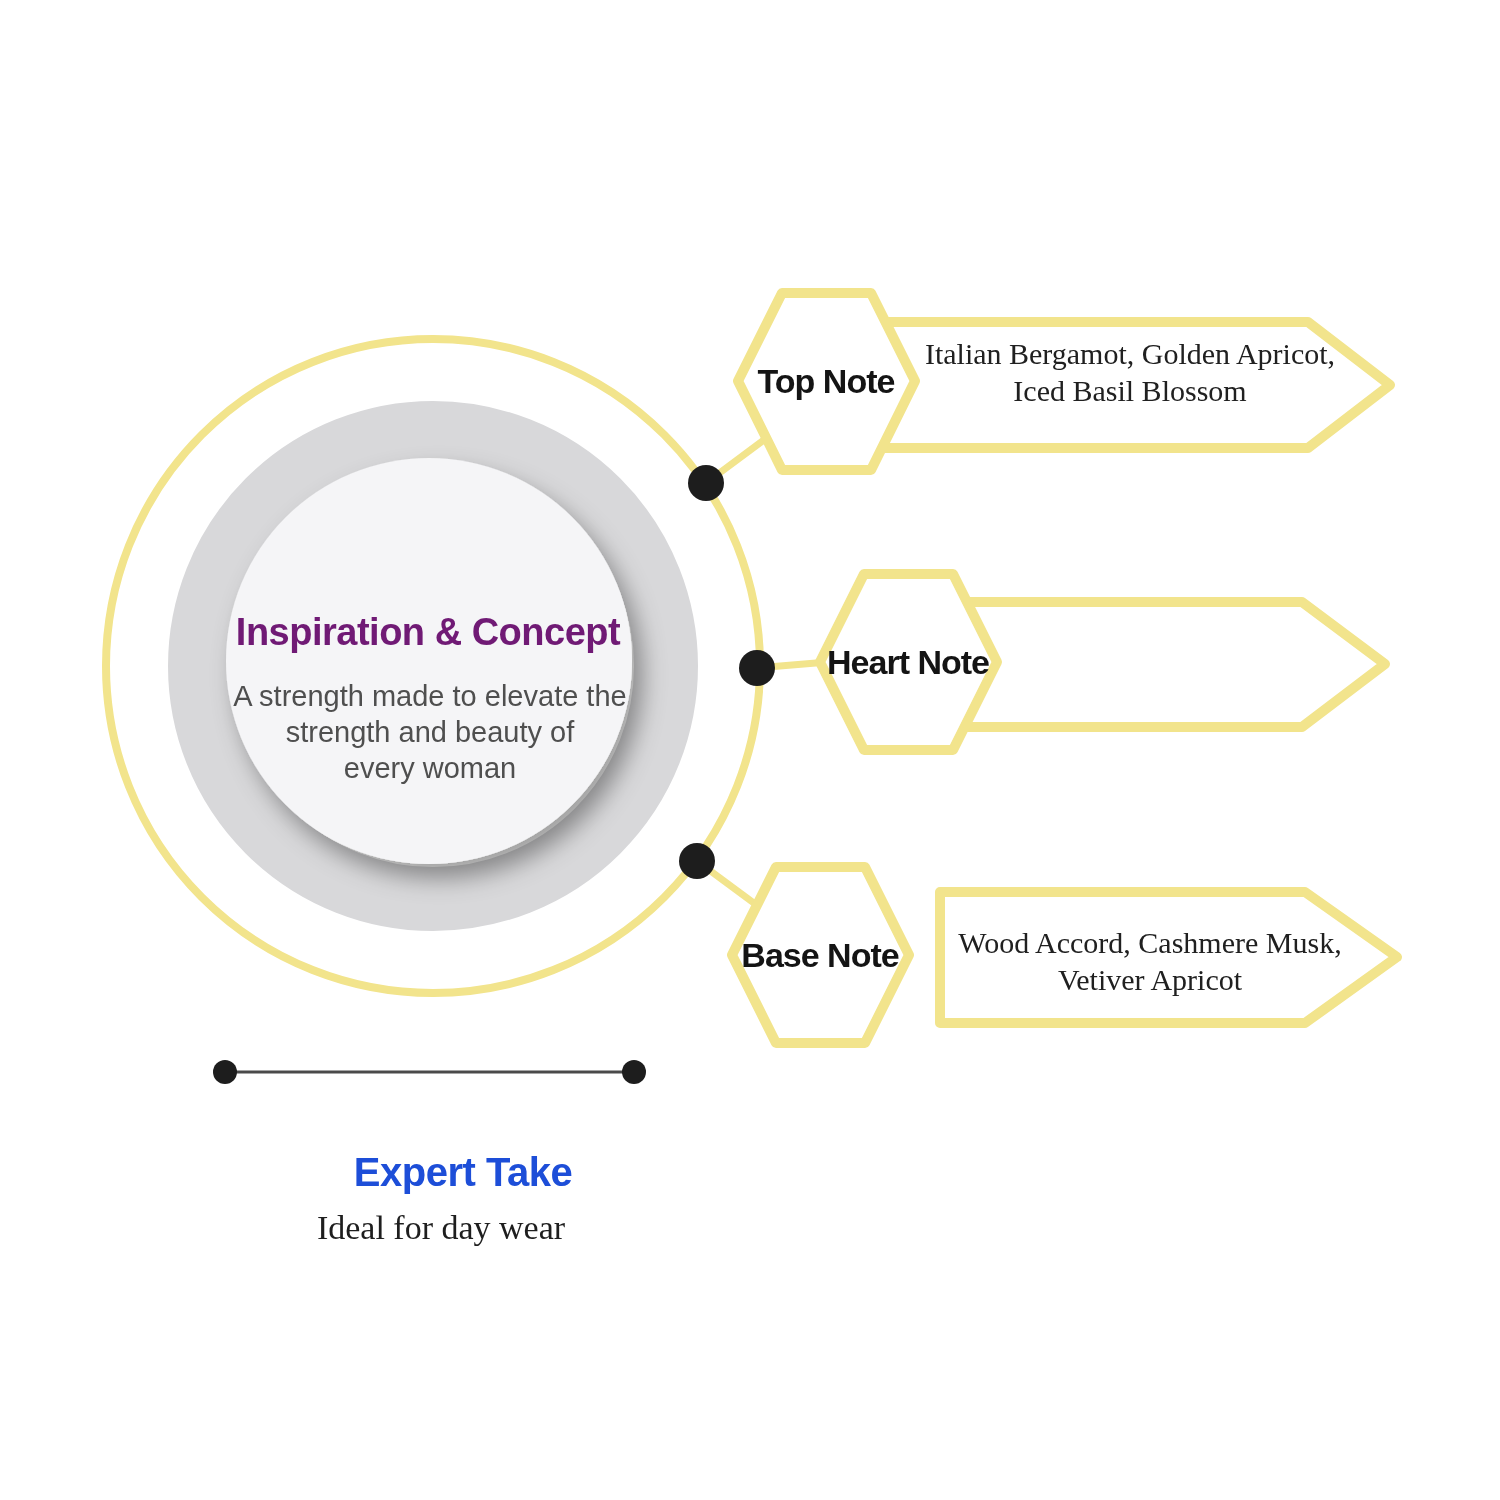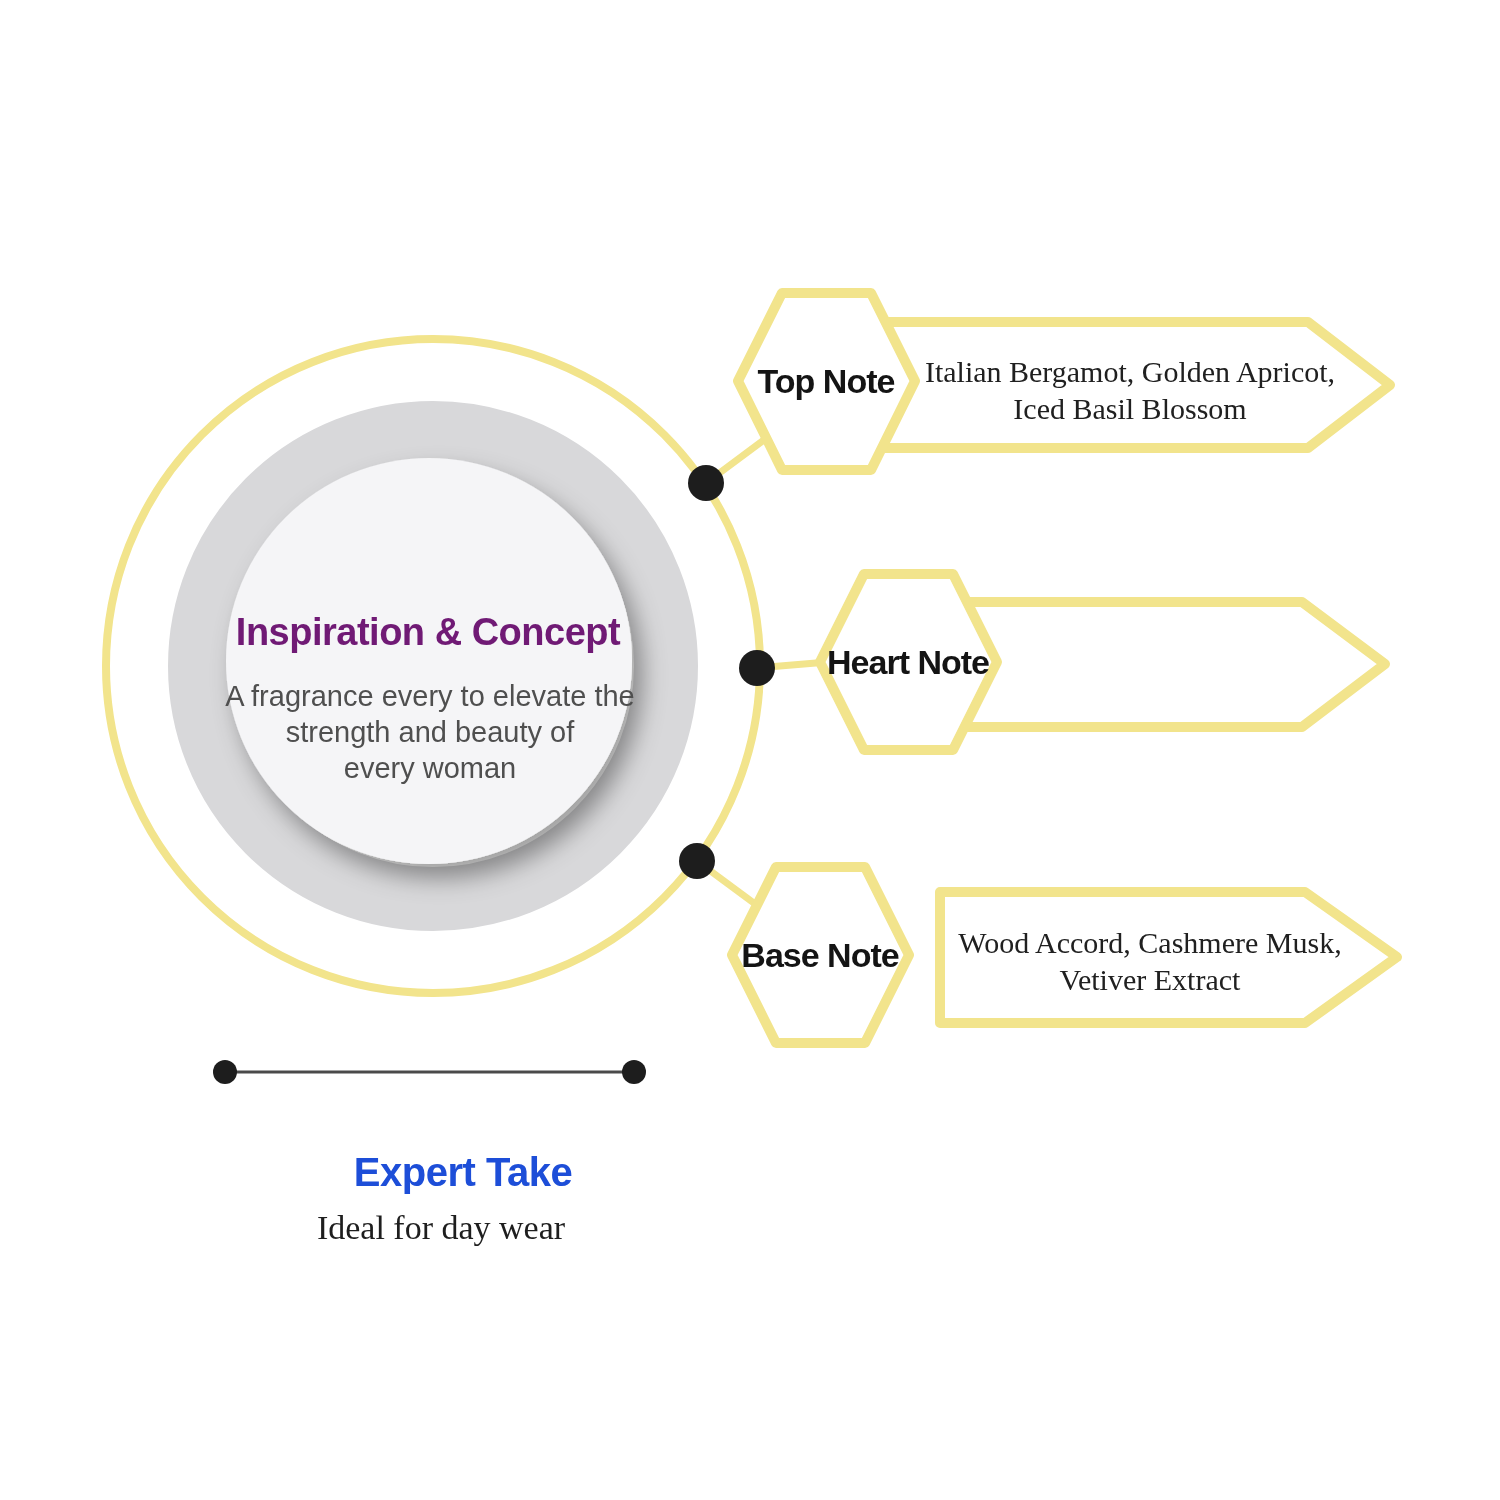--- a/index.html
+++ b/index.html
@@ -89,33 +89,33 @@
     <circle cx="706" cy="483" r="18" fill="#1D1D1D"></circle>
     <circle cx="757" cy="668" r="18" fill="#1D1D1D"></circle>
     <circle cx="697" cy="861" r="18" fill="#1D1D1D"></circle>
 
     <line x1="225" y1="1072" x2="634" y2="1072" stroke="#4A4A4A" stroke-width="3"></line>
     <circle cx="225" cy="1072" r="12" fill="#1D1D1D"></circle>
     <circle cx="634" cy="1072" r="12" fill="#1D1D1D"></circle>
   </svg>
 
   <div class="txt center-title" style="left:428px; top:632px;">Inspiration &amp; Concept</div>
-  <div class="txt center-desc" style="left:430px; top:696px;">A fragrance every to elevate the</div>
+  <div class="txt center-desc" style="left:430px; top:696px;">A strength made to elevate the</div>
   <div class="txt center-desc" style="left:430px; top:732px;">strength and beauty of</div>
   <div class="txt center-desc" style="left:430px; top:768px;">every woman</div>
 
   <div class="txt hex-label" style="left:826px; top:381px;">Top Note</div>
   <div class="txt hex-label" style="left:908px; top:662px;">Heart Note</div>
   <div class="txt hex-label" style="left:820px; top:955px;">Base Note</div>
 
-  <div class="txt banner-text" style="left:1130px; top:390px;">
+  <div class="txt banner-text" style="left:1130px; top:372px;">
     <div>Italian Bergamot, Golden Apricot,</div>
     <div>Iced Basil Blossom</div>
   </div>
   <div class="txt banner-text" style="left:1150px; top:961px;">
     <div>Wood Accord, Cashmere Musk,</div>
-    <div>Vetiver Extract</div>
+    <div>Vetiver Apricot</div>
   </div>
 
   <div class="txt expert-title" style="left:463px; top:1172px;">Expert Take</div>
   <div class="txt expert-sub" style="left:441px; top:1228px;">Ideal for day wear</div>
 
 </div>
 
 </body></html>

